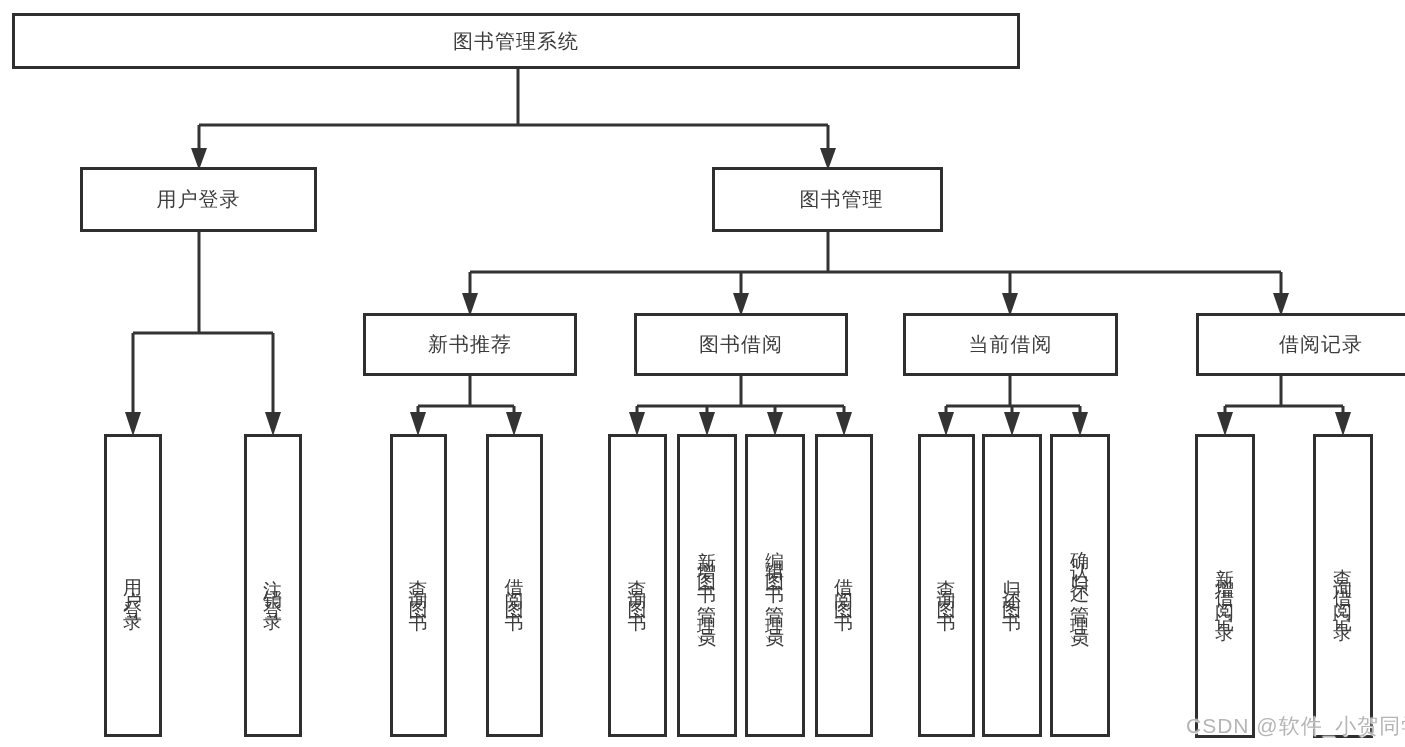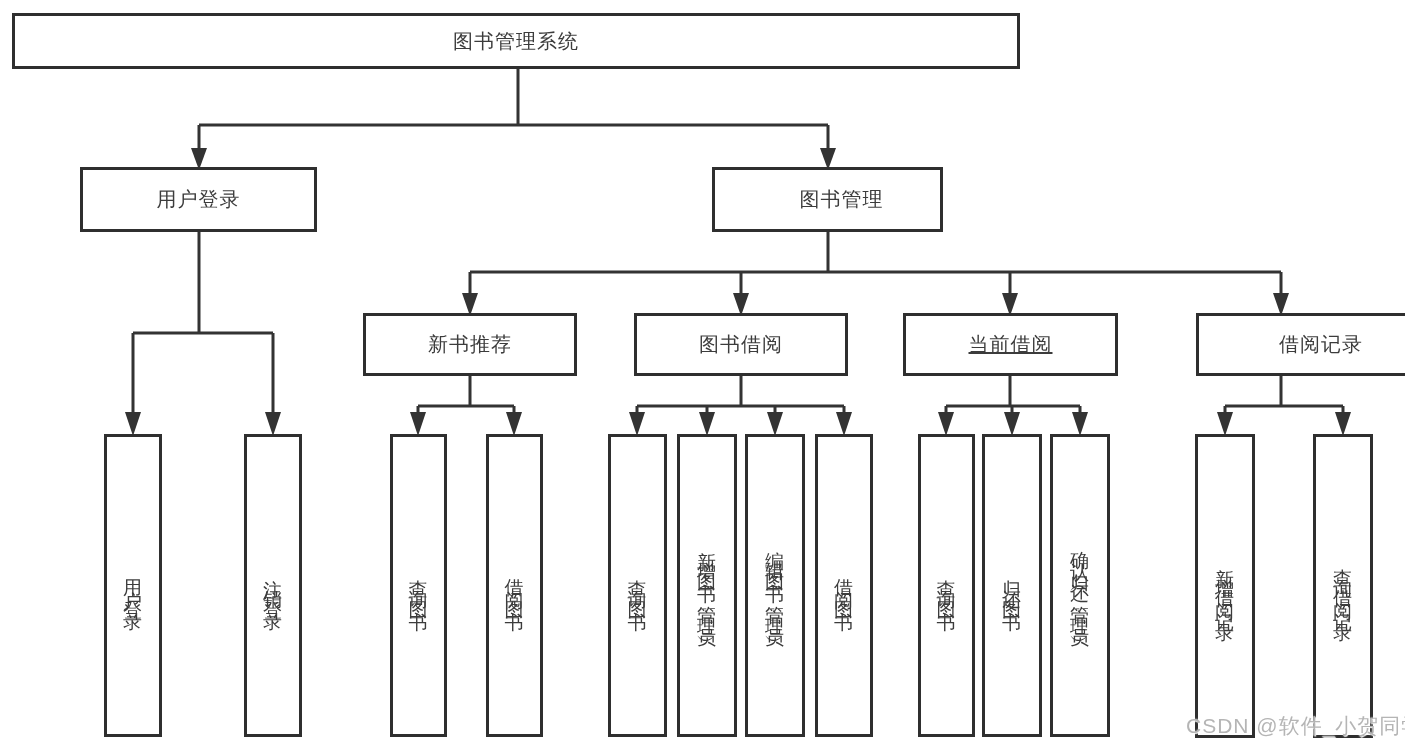--- a/index.html
+++ b/index.html
@@ -131,21 +131,21 @@
   <div class="node" style="left:712px; top:167px; width:231px; height:65px;padding-left:28px;">
     <span class="h-label">图书管理</span>
   </div>
 
   <div class="node" style="left:363px; top:313px; width:214px; height:63px;">
     <span class="h-label">新书推荐</span>
   </div>
   <div class="node" style="left:634px; top:313px; width:214px; height:63px;">
     <span class="h-label">图书借阅</span>
   </div>
-  <div class="node" style="left:903px; top:313px; width:215px; height:63px;text-decoration:underline;">
+  <div class="node" style="left:903px; top:313px; width:215px; height:63px;">
     <span class="h-label">当前借阅</span>
   </div>
   <div class="node" style="left:1196px; top:313px; width:216px; height:63px;padding-left:34px;">
     <span class="h-label">借阅记录</span>
   </div>
 
   <div class="node" style="left:104px; top:434px; width:58px; height:303px;">
     <span class="v-label">用户登录</span>
   </div>
   <div class="node" style="left:244px; top:434px; width:58px; height:303px;">

